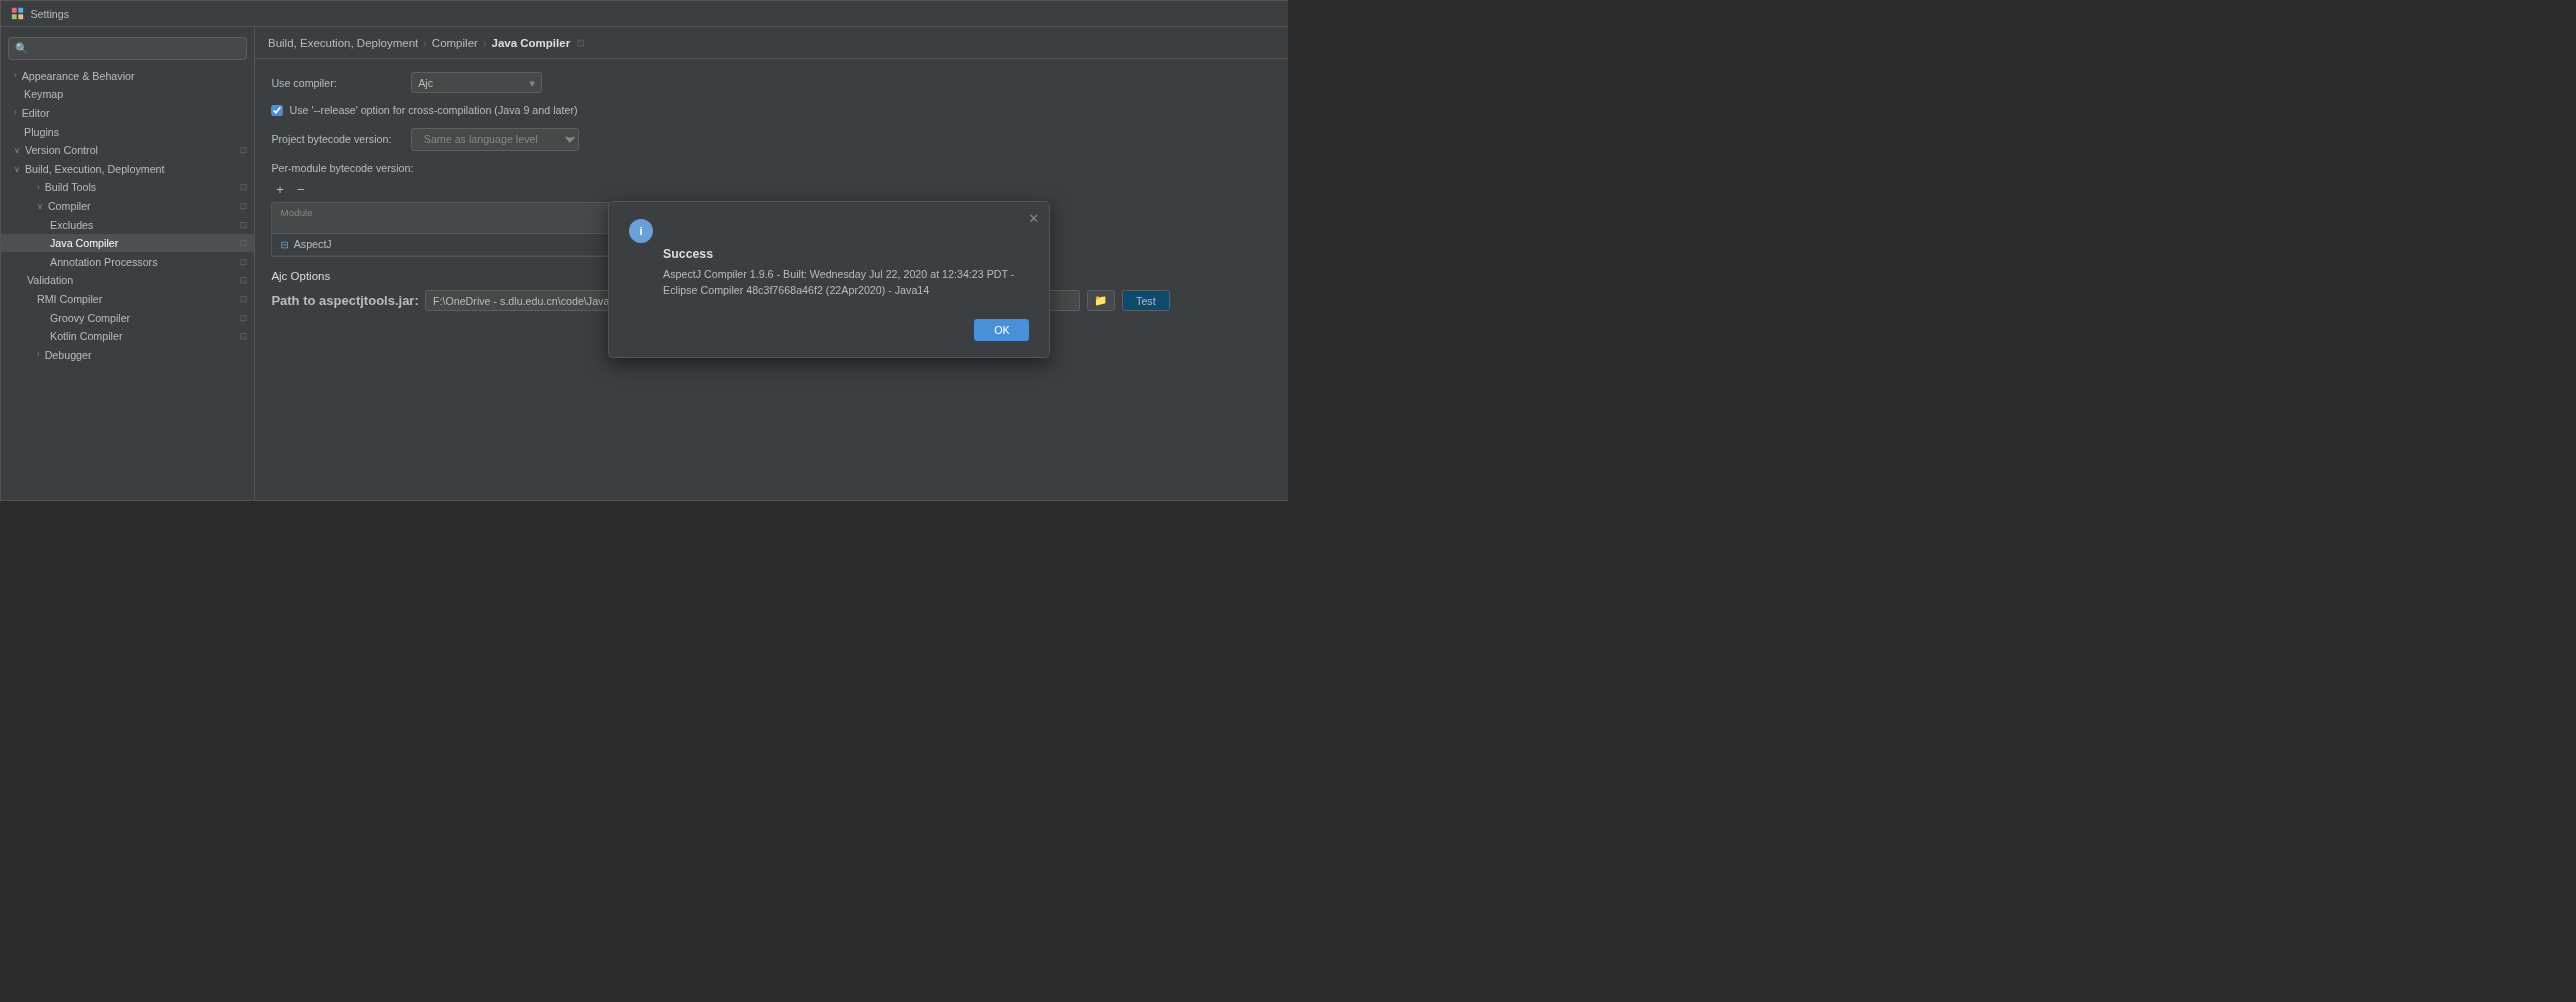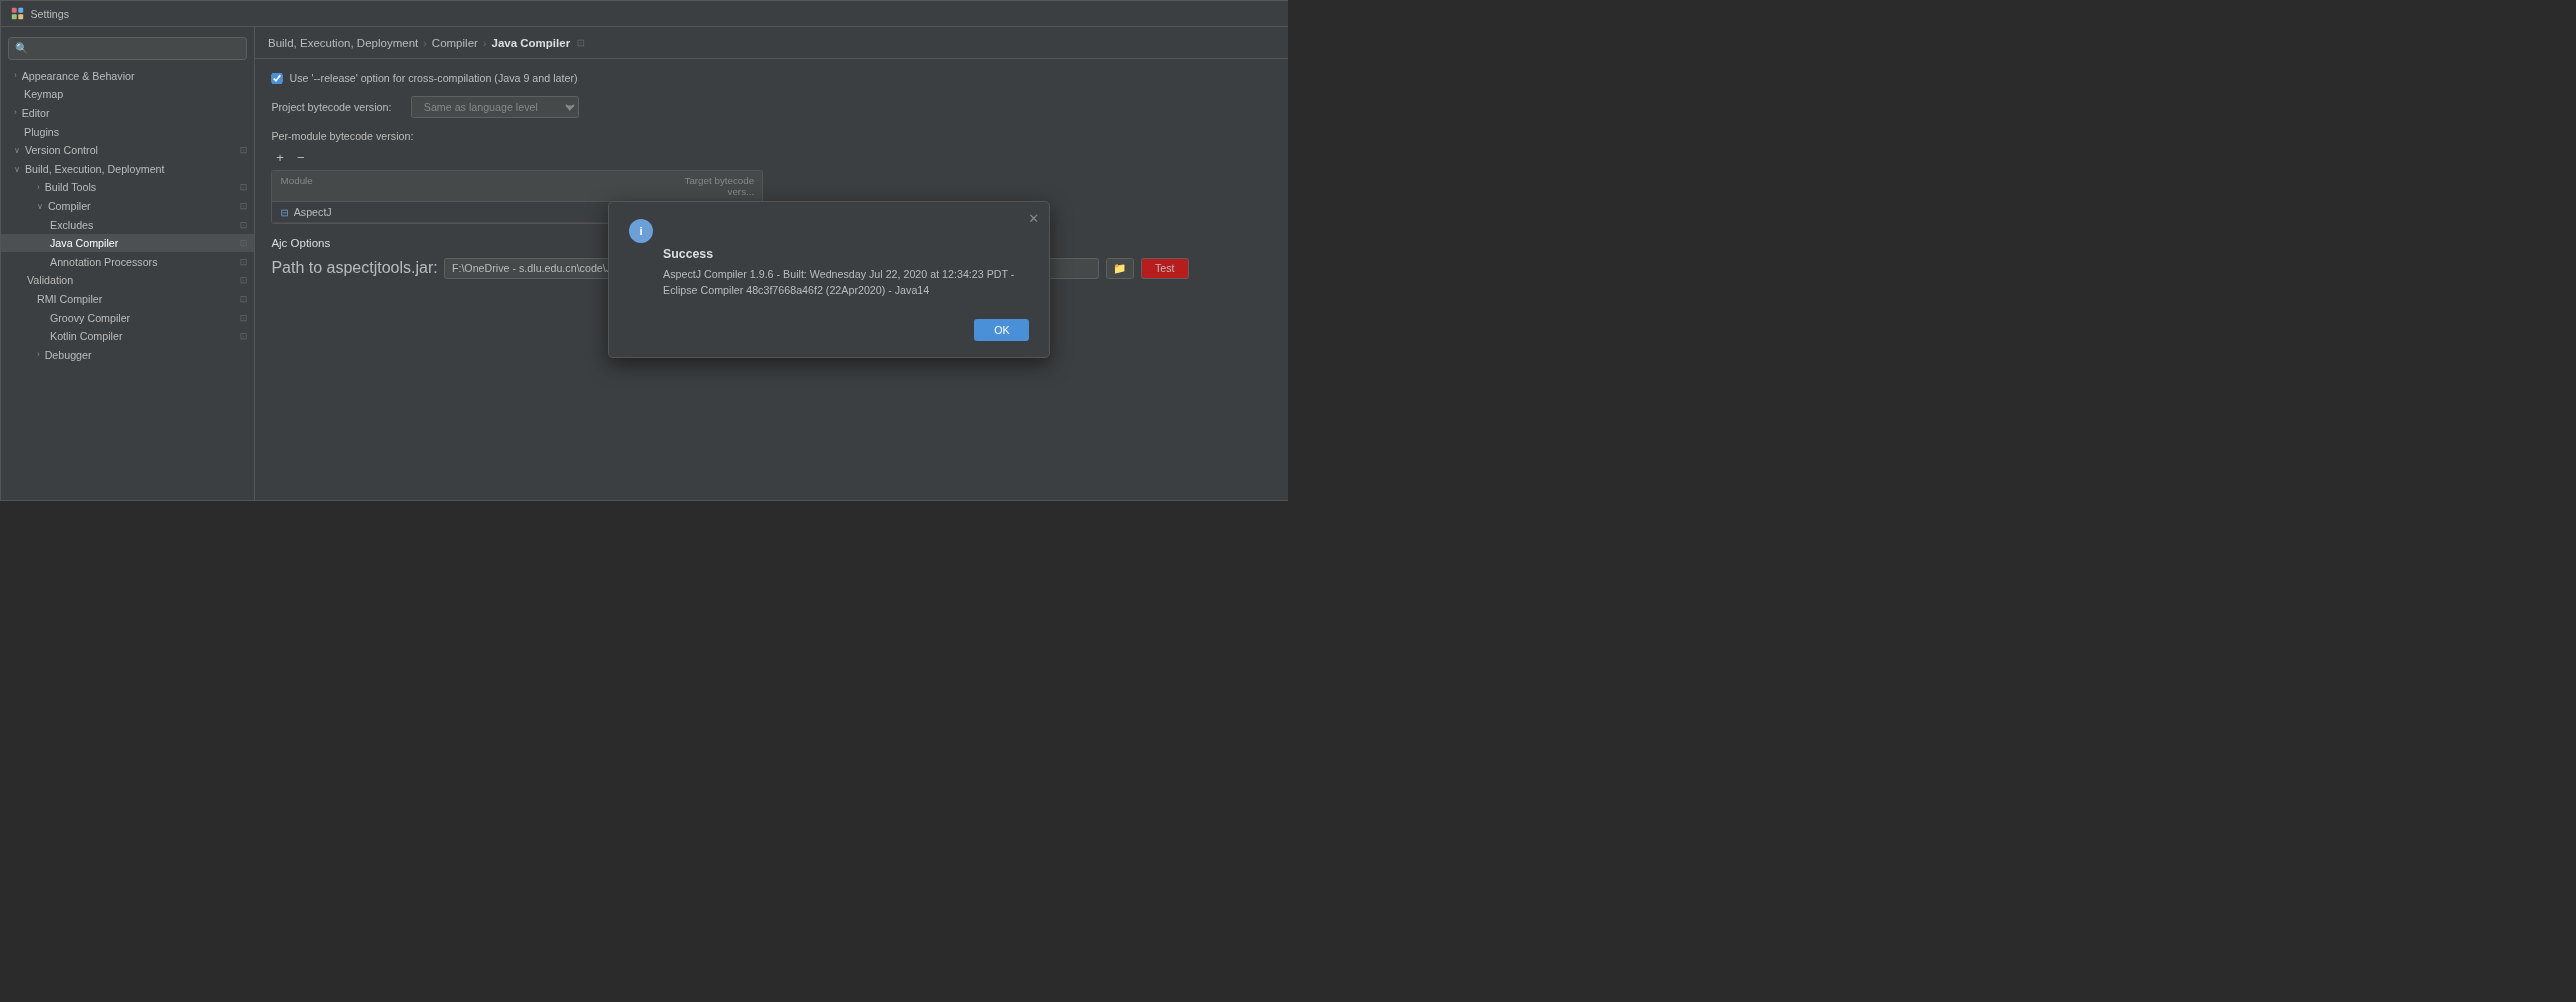--- a/index.html
+++ b/index.html
@@ -290,23 +290,24 @@
       margin: 13px 0 8.2px 0;
     }
     .path-row {
       display: flex;
       align-items: center;
       gap: 6.6px;
       margin-bottom: 8.2px;
     }
     .path-label {
       color: #bbb;
-      font-size: 16px;
+      font-size: 13px;
       min-width: 131px;
       text-align: right;
+      font-weight: bold;
     }
     .path-input {
       flex: 1;
       background: #45494a;
       border: 0.8px solid #5e6060;
       border-radius: 2.5px;
       padding: 3.3px 6.6px;
       color: #bbb;
       font-size: 10.7px;
       outline: none;
@@ -315,21 +316,21 @@
     .path-btn {
       background: #45494a;
       border: 0.8px solid #5e6060;
       border-radius: 2.5px;
       padding: 3.3px 6.6px;
       color: #bbb;
       cursor: pointer;
       font-size: 10.7px;
     }
     .test-btn {
-      background: #b91c1c;
+      background: #0c4a6e;
       border: 0.8px solid #5e6060;
       border-radius: 2.5px;
       padding: 3.3px 13px;
       color: #bbb;
       cursor: pointer;
       font-size: 10.7px;
     }
     
     .dialog-overlay {
       position: absolute;
@@ -514,20 +515,30 @@
         </div>
         <div class="panel-actions">
           <span class="reset-btn">Reset</span>
           <span class="nav-btn">←</span>
           <span class="nav-btn">→</span>
         </div>
       </div>
 
       <div class="panel-body">
 
+        <div class="form-row">
+          <span class="form-label">Use compiler:</span>
+          <div class="select-wrapper">
+            <select class="select-box">
+              <option>Ajc</option>
+              <option>Javac</option>
+              <option>Eclipse</option>
+            </select>
+          </div>
+        </div>
 
         <div class="checkbox-row">
           <input type="checkbox" checked="" style="">
           <span class="checkbox-label">Use '--release' option for cross-compilation (Java 9 and later)</span>
         </div>
 
         <div class="form-row">
           <span class="form-label">Project bytecode version:</span>
           <div class="select-wrapper">
             <select class="bytecode-select">

